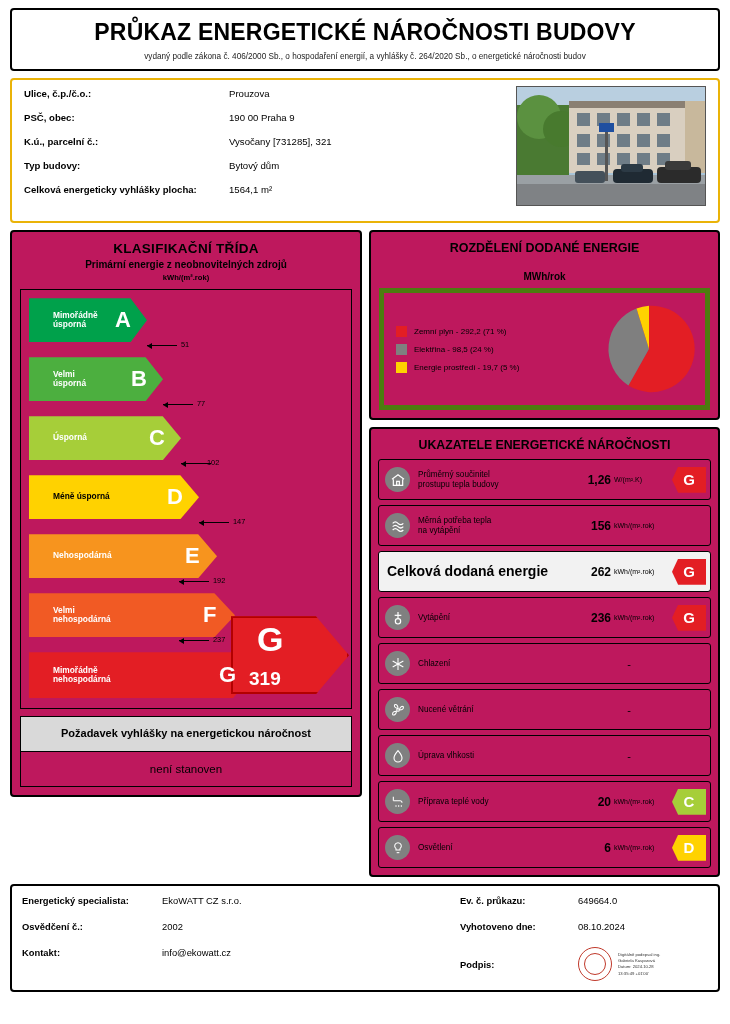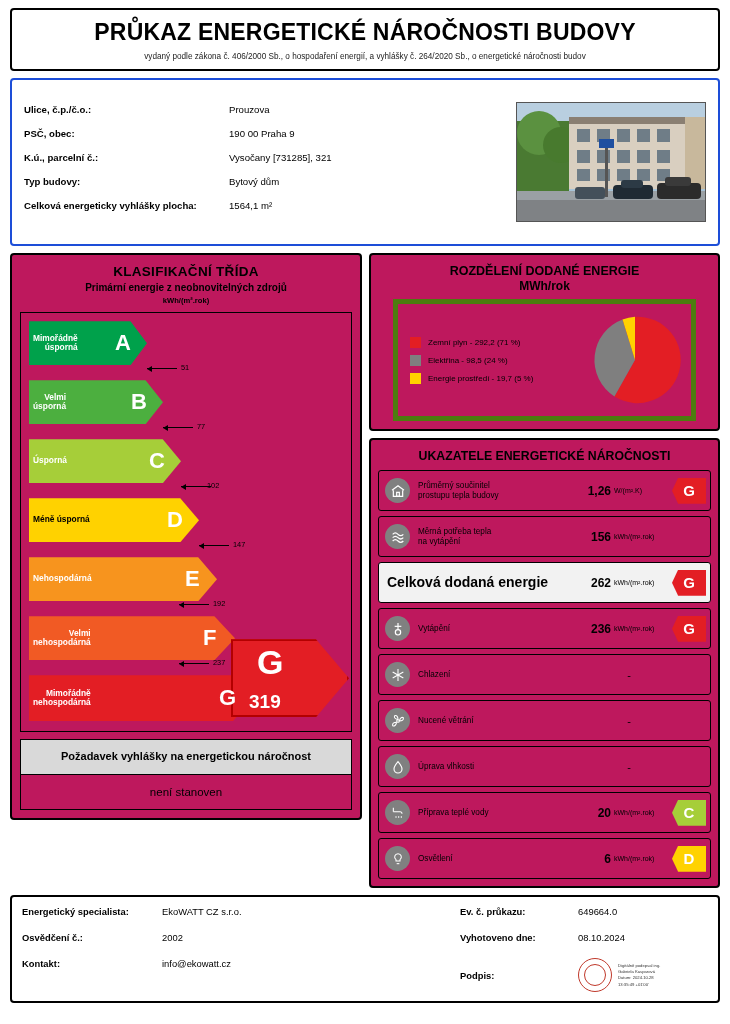--- a/index.html
+++ b/index.html
@@ -23,22 +23,22 @@
     font-size: 23px; font-weight: bold; letter-spacing: .2px;
     line-height: 1.1;
   }
   .doc-sub {
     margin-top: 7px; font-size: 8.2px; color: #222;
   }
 
   
   .ident-box {
     margin-top: 7px;
-    border: 2px solid #1d4ed8; border-radius: 4px;
-    padding: 22px 12px;
+    border: 2px solid #eab308; border-radius: 4px;
+    padding: 6px 12px;
     display: flex; justify-content: space-between; align-items: flex-start;
     min-height: 145px;
   }
   .ident-rows { flex: 1 1 auto; padding-top: 2px; }
   .ident-row { display: flex; font-size: 9.6px; margin-bottom: 13px; }
   .ident-row:last-child { margin-bottom: 0; }
   .ident-label { width: 205px; font-weight: bold; }
   .ident-value { font-weight: normal; }
   .ident-photo {
     width: 190px; height: 120px; border: 1px solid #555;
@@ -67,21 +67,21 @@
   .bar {
     position: relative; height: 44px; display: flex; align-items: center;
     color: #fff; font-weight: bold;
   }
   .bar .bar-shape {
     position: absolute; left: 0; top: 0; height: 100%;
     display: flex; align-items: center;
   }
   .bar-label {
     position: relative; z-index: 2; font-size: 8.4px; line-height: 1.15;
-    padding-left: 4px; white-space: pre-line; font-weight: bold; text-align: right;
+    padding-left: 24px; white-space: pre-line; font-weight: bold;
   }
   .bar-letter {
     position: absolute; z-index: 2; font-size: 22px; font-weight: bold;
     top: 50%; transform: translateY(-50%);
   }
   .tick {
     font-size: 7.4px; color: #000; height: 13px; position: relative;
   }
   .tick span { position: absolute; top: -2px; }
   .tick .arrow {
@@ -113,23 +113,23 @@
     margin-top: 7px; border: 1px solid #000;
   }
   .req-head {
     background: #d9d9d9; text-align: center; font-weight: bold;
     font-size: 11px; padding: 9px 4px 10px; line-height: 1.3;
     border-bottom: 1px solid #000;
   }
   .req-body { text-align: center; font-size: 11.5px; padding: 11px 4px; }
 
   
-  .split-panel { padding: 9px 22px 8px; }
+  .split-panel { padding: 9px 8px 8px; }
   .split-h1 { font-size: 12.5px; font-weight: bold; }
-  .split-unit { font-size: 12px; margin-top: 1px; }
+  .split-unit { font-size: 10px; margin-top: 16px; }
   .split-inner {
     margin-top: 6px; border: 5px solid #4d7c0f; padding: 8px;
     display: flex; align-items: center; min-height: 96px;
   }
   .legend { flex: 1 1 auto; padding-left: 4px; }
   .legend-item { display: flex; align-items: center; font-size: 8px; margin-bottom: 7px; }
   .swatch { width: 11px; height: 11px; margin-right: 7px; flex: 0 0 auto; }
   .pie-wrap { width: 96px; height: 96px; flex: 0 0 auto; position: relative; }
 
   

